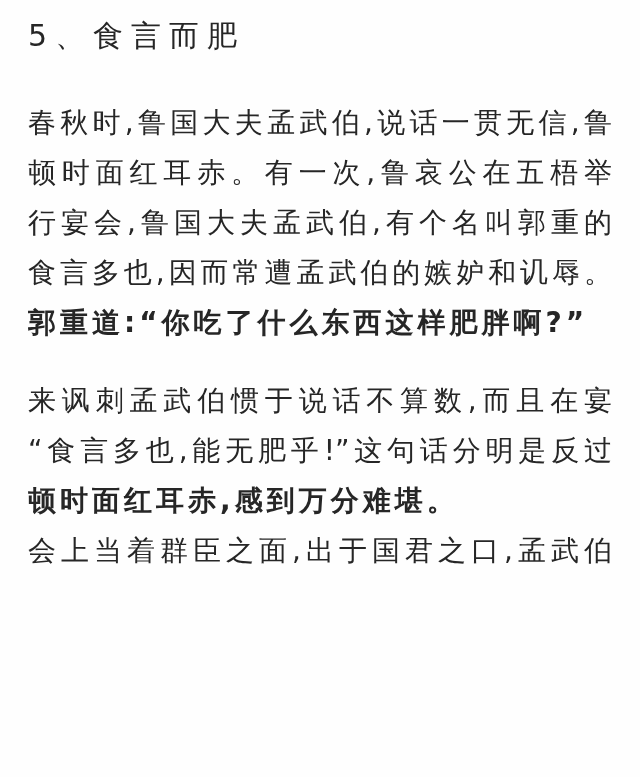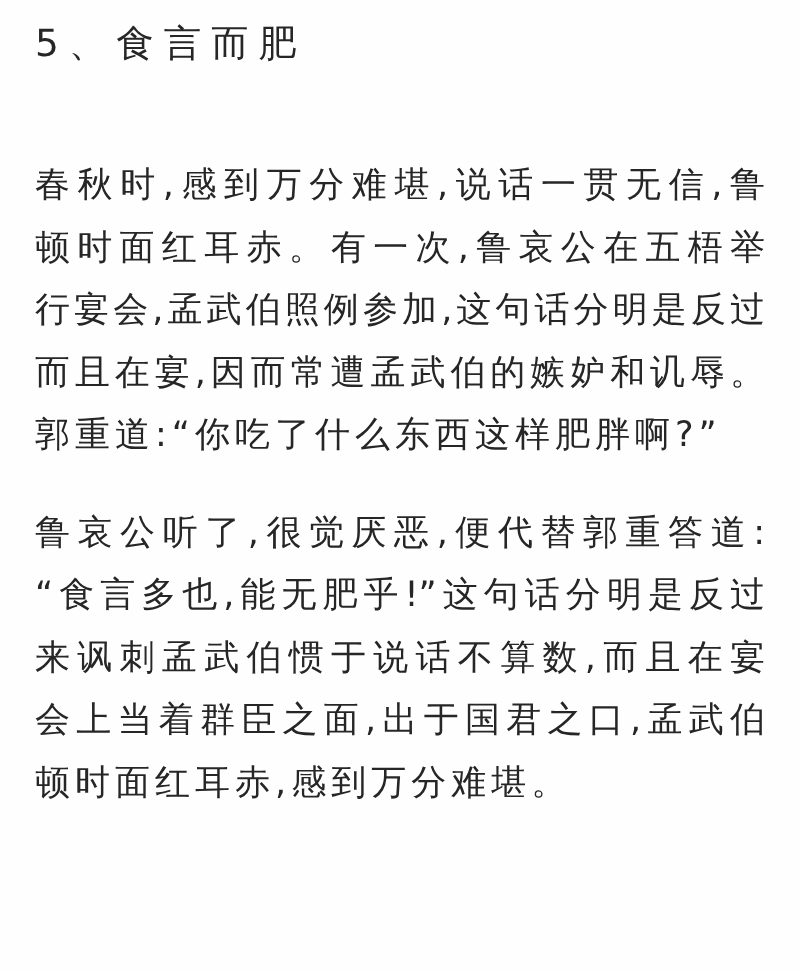--- a/index.html
+++ b/index.html
@@ -17,58 +17,58 @@
   .doc {
     box-sizing: border-box;
     width: 640px;
     height: 777px;
     padding: 12px 28px 0 28px;
   }
   .title {
     font-size: 30px;
     font-weight: 500;
     letter-spacing: 8px;
-    margin: 4px 0 67px 0;
+    margin: 4px 0 42px 0;
     line-height: 40px;
     white-space: nowrap;
   }
   .para {
     margin: 0 0 28px 0;
   }
   .line {
     font-size: 28px;
     line-height: 50px;
     height: 50px;
     text-align: justify;
     text-align-last: justify;
     text-justify: inter-character;
     overflow: hidden;
   }
   .line.last {
     text-align: right;
     text-align-last: left;
     letter-spacing: 4px;
+    font-weight: bold;
   }
 </style>
 </head>
 <body>
 
 <div class="doc">
 
   <h1 class="title">5、食言而肥</h1>
 
   <div class="para">
-    <div class="line">春秋时,感到万分难堪,说话一贯无信,鲁</div>
+    <div class="line">春秋时,鲁国大夫孟武伯,说话一贯无信,鲁</div>
     <div class="line">顿时面红耳赤。有一次,鲁哀公在五梧举</div>
-    <div class="line">行宴会,孟武伯照例参加,这句话分明是反过</div>
-    <div class="line">而且在宴,因而常遭孟武伯的嫉妒和讥辱。</div>
+    <div class="line">行宴会,鲁国大夫孟武伯,有个名叫郭重的</div>
+    <div class="line">食言多也,因而常遭孟武伯的嫉妒和讥辱。</div>
     <div class="line last">郭重道:“你吃了什么东西这样肥胖啊?”</div>
   </div>
 
   <div class="para">
-    <div class="line">鲁哀公听了,很觉厌恶,便代替郭重答道:</div>
+    <div class="line">来讽刺孟武伯惯于说话不算数,而且在宴</div>
     <div class="line">“食言多也,能无肥乎!”这句话分明是反过</div>
-    <div class="line">来讽刺孟武伯惯于说话不算数,而且在宴</div>
+    <div class="line last">顿时面红耳赤,感到万分难堪。</div>
     <div class="line">会上当着群臣之面,出于国君之口,孟武伯</div>
-    <div class="line last">顿时面红耳赤,感到万分难堪。</div>
   </div>
 
 </div>
 
 </body></html>

